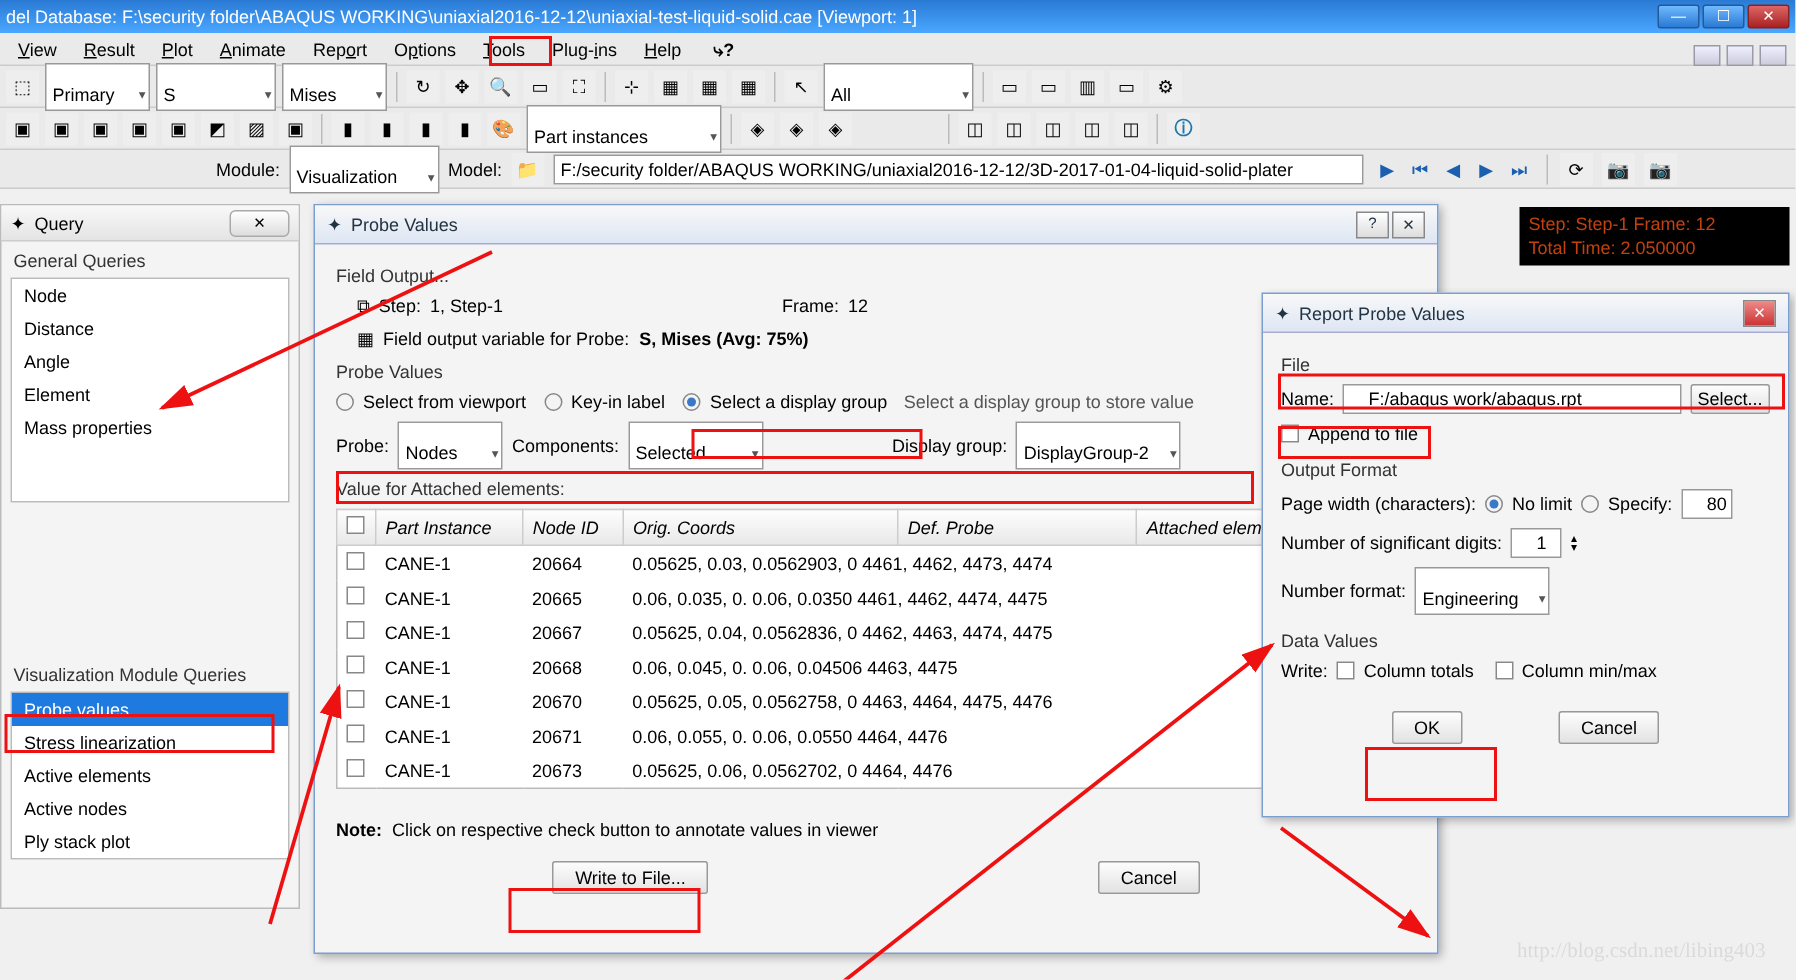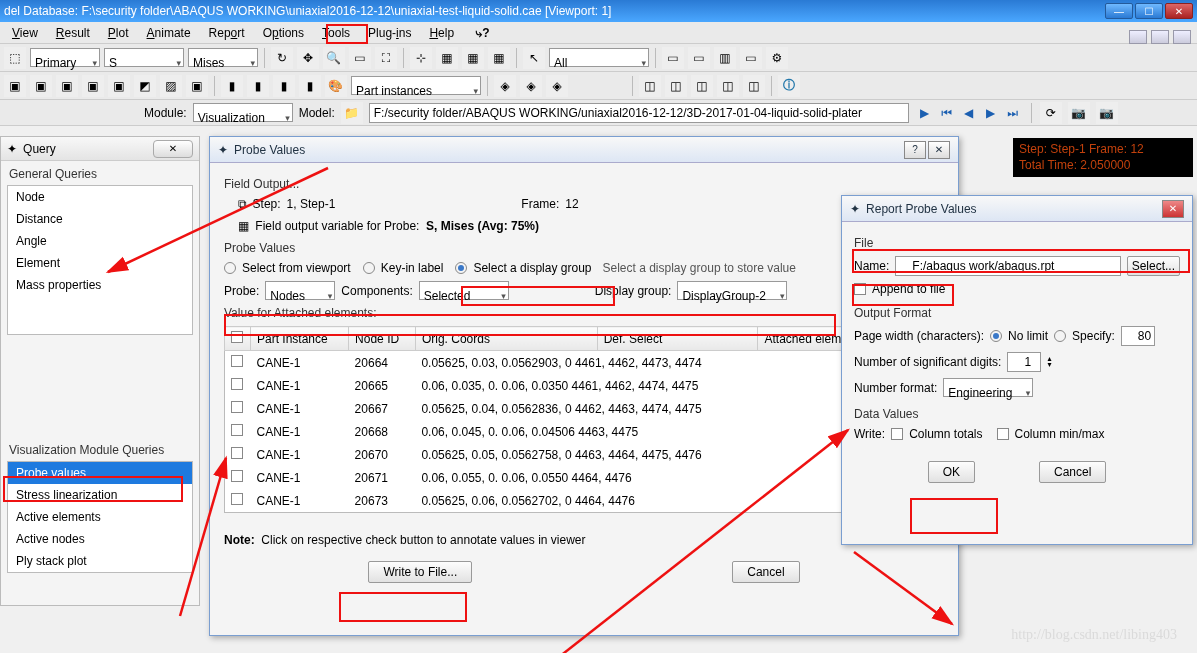--- a/index.html
+++ b/index.html
@@ -6,21 +6,21 @@
   body { margin: 0; width: 1197px; height: 653px; background: #f0f0f0; position: relative; overflow: hidden; }
   .titlebar { background: linear-gradient(#2a7ad4,#4aa7ff); color: #fff; height: 22px; display: flex; align-items: center; padding: 0 4px; justify-content: space-between; }
   .titlebar .btns { display: flex; gap: 2px; }
   .winbtn { width: 28px; height: 16px; background: linear-gradient(#6fb9ff,#2a7ad4); border: 1px solid #245a9a; border-radius: 2px; display:flex;align-items:center;justify-content:center;color:#fff;font-size:10px; }
   .winbtn.close { background: linear-gradient(#d66,#a22); border-color:#822; }
   .menubar { background: #eaeaea; height: 22px; display: flex; align-items: center; gap: 2px; padding: 0 4px; border-bottom: 1px solid #ccc; }
   .menubar span { padding: 2px 8px; }
   .menubar span u { text-decoration: underline; }
   .toolbar { background: #eaeaea; height: 28px; display: flex; align-items: center; gap: 4px; padding: 0 4px; border-bottom: 1px solid #ccc; }
   .toolbar2 { background: #eaeaea; height: 28px; display: flex; align-items: center; gap: 4px; padding: 0 4px; border-bottom: 1px solid #ccc; }
-  .combo { background: #fff; border: 1px solid #999; height: 19px; padding: 10px 16px 0 4px; display:inline-flex;align-items:center;position:relative; }
+  .combo { background: #fff; border: 1px solid #999; height: 32px; padding: 10px 16px 0 4px; display:inline-flex;align-items:center;position:relative; }
   .combo::after { content:"▾"; position:absolute; right:2px; font-size:9px; color:#555; }
   .iconbtn { width:22px;height:22px;border:1px solid transparent;display:inline-flex;align-items:center;justify-content:center;background:#eee; }
   .modulebar { background:#eaeaea;height:26px;display:flex;align-items:center;gap:6px;padding:0 4px;border-bottom:1px solid #ccc; }
   .modulebar .fld { background:#fff;border:1px solid #999;height:20px;padding:0 4px;display:flex;align-items:center; }
   .sep { width:1px;height:20px;background:#bbb;margin:0 2px; }
 
   
   .query-panel { position:absolute; left:0; top:136px; width:200px; background:#f4f4f4; border:1px solid #bbb; }
   .query-head { background:linear-gradient(#f8f8f8,#e4e4e4); height:24px;display:flex;align-items:center;gap:6px;padding:0 6px;border-bottom:1px solid #ccc; }
   .dlg-close { margin-left:auto;width:40px;height:18px;border:1px solid #aaa;border-radius:4px;background:linear-gradient(#fff,#ddd);display:flex;align-items:center;justify-content:center;font-size:10px; }
@@ -34,21 +34,21 @@
   .dlg-title { background:linear-gradient(#f8f8f8,#dde6f4); height:26px;display:flex;align-items:center;padding:0 8px;gap:6px;border-bottom:1px solid #aac; color:#234; }
   .dlg-title .btns { margin-left:auto;display:flex;gap:2px; }
   .sqbtn { width:22px;height:18px;border:1px solid #888;background:linear-gradient(#fff,#ddd);display:flex;align-items:center;justify-content:center;font-size:10px; }
   .probe-body { padding:10px 14px; }
   .section-label { margin:4px 0 6px; color:#333; }
   .row { display:flex;align-items:center;gap:6px; }
   .radio { width:12px;height:12px;border:1px solid #888;border-radius:50%;display:inline-flex;align-items:center;justify-content:center; }
   .radio.sel::after{content:"";width:6px;height:6px;background:#3a78c8;border-radius:50%;}
   .check { width:12px;height:12px;border:1px solid #888;background:#fff;display:inline-block; }
   table.data { width:100%; border-collapse:collapse; background:#fff; border:1px solid #bbb; }
-  table.data th { background:linear-gradient(#fdfdfd,#e8e8e8); border:1px solid #ccc; font-weight:normal; text-align:left; padding:4px 6px; }
+  table.data th { background:linear-gradient(#fdfdfd,#e8e8e8); border:1px solid #ccc; font-weight:normal; text-align:left; padding:4px 6px;font-style:italic; }
   table.data td { border:0; padding:4px 6px; }
   .btn { background:linear-gradient(#fdfdfd,#e2e2e2); border:1px solid #999; border-radius:2px; padding:3px 14px; }
 
   
   .report-dlg { position:absolute; left:841px; top:195px; width:352px; height:350px; background:#f4f4f4;border:1px solid #7a9ed0; box-shadow:2px 2px 6px rgba(0,0,0,0.3); }
   .report-body { padding:10px 12px; }
   .txt { background:#fff;border:1px solid #999;height:20px;padding:0 16px;display:flex;align-items:center;flex:1; }
 
   
   .osd { position:absolute; right:4px; top:138px; width:180px; color:#c2410c; font-family:monospace; font-size:12px; background:#000; padding:4px 6px; line-height:1.3; }
@@ -262,21 +262,21 @@
         </div>
     </div>
     <div class="section-label">Value for Attached elements:</div>
     <table class="data">
       <thead>
           <tr>
         <th style="width:26px"><span class="check"></span></th>
         <th>Part Instance</th>
         <th>Node ID</th>
         <th>Orig. Coords</th>
-        <th>Def. Select</th>
+        <th>Def. Probe</th>
         <th>Attached elements</th>
         <th>S</th>
       </tr>
         </thead>
       <tbody id="probe-rows">
           <tr>
             <td><span class="check"></span></td>
             <td>CANE-1</td>
             <td>20664</td>
             <td colspan="2">0.05625, 0.03, 0.0562903, 0 4461, 4462, 4473, 4474</td>

